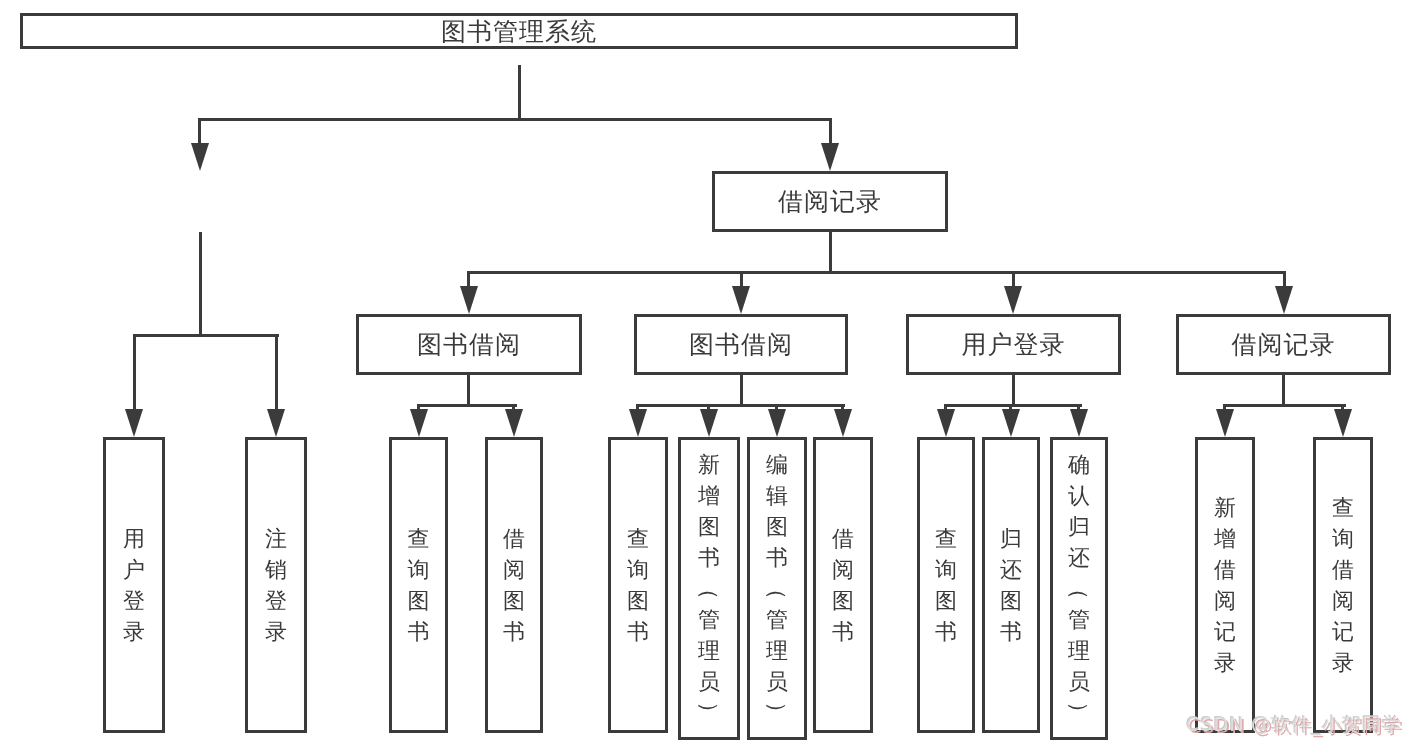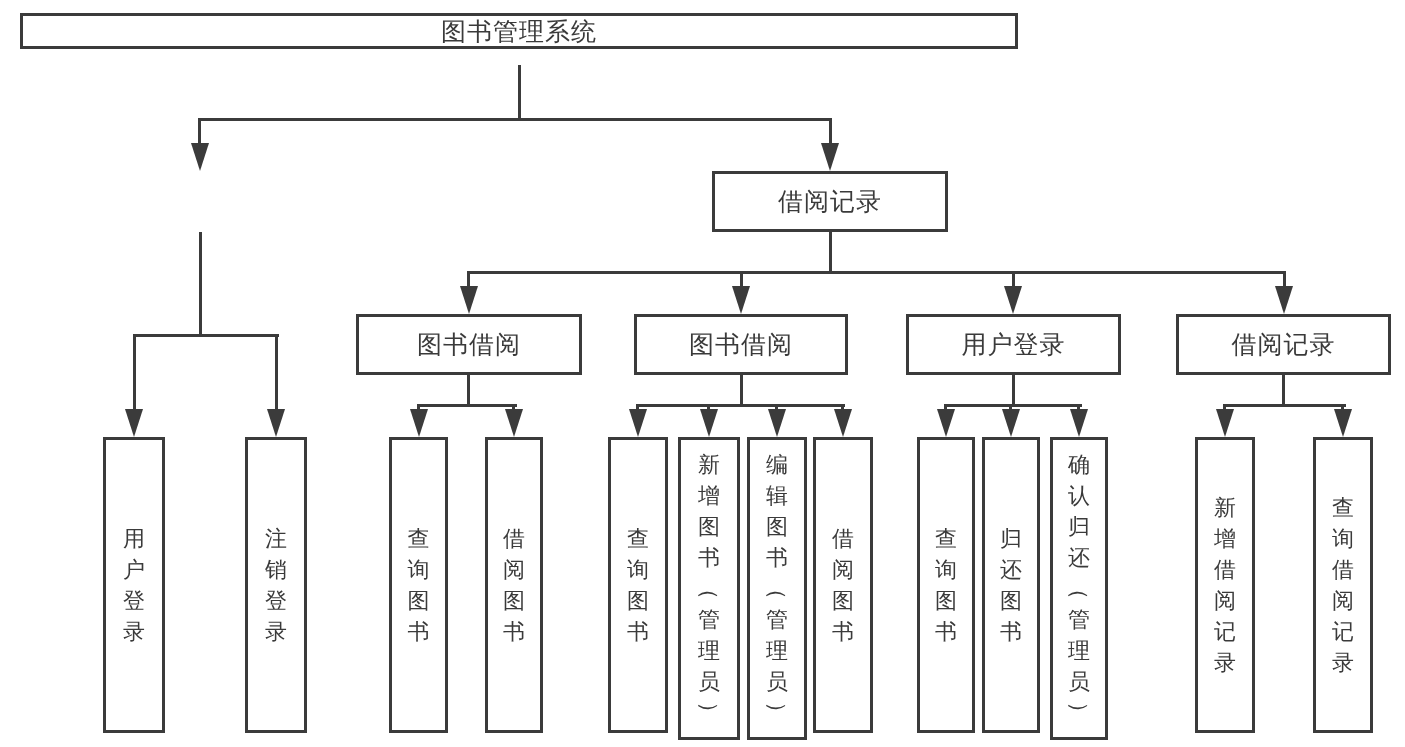--- a/index.html
+++ b/index.html
@@ -236,14 +236,15 @@
     <span class="vtext">
         <span class="vchar">查</span>
         <span class="vchar">询</span>
         <span class="vchar">借</span>
         <span class="vchar">阅</span>
         <span class="vchar">记</span>
         <span class="vchar">录</span>
       </span>
   </div>
 
+  <div class="watermark">CSDN @软件_小贺同学</div>
 
 </div>
 
 </body></html>

